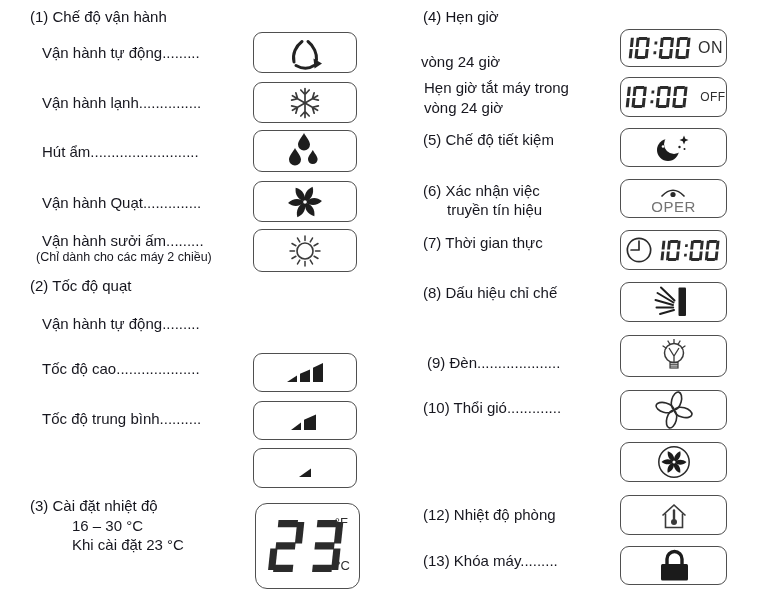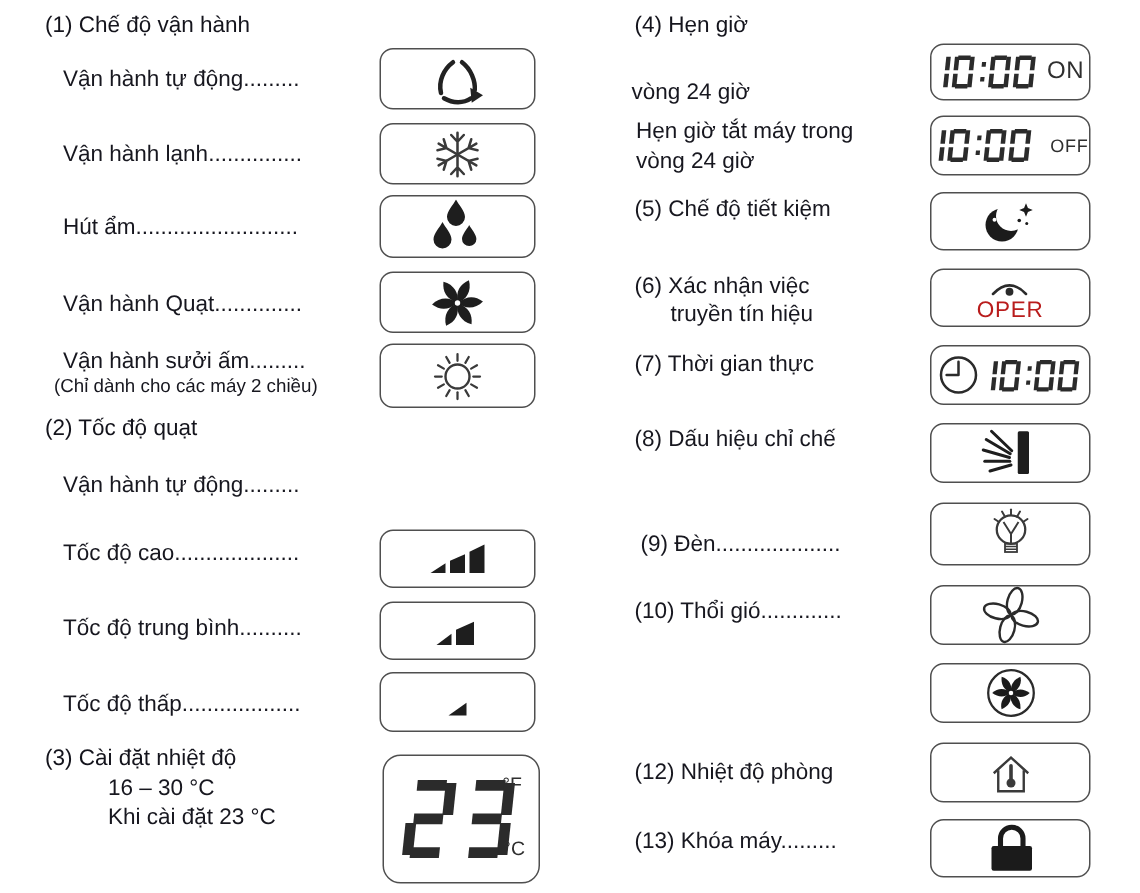--- a/index.html
+++ b/index.html
@@ -8,21 +8,21 @@
   .heading{position:absolute;font-size:15px;color:#14141c;white-space:nowrap;}
   .lbl{position:absolute;font-size:15px;color:#17171f;white-space:nowrap;}
   .note{position:absolute;font-size:12.5px;color:#17171f;white-space:nowrap;}
   .box{position:absolute;background:#fff;border:1.6px solid #4f4f4f;border-radius:9px;
        display:flex;align-items:center;justify-content:center;box-sizing:border-box;}
   .seg{display:inline-flex;align-items:center;line-height:0;}
   .suffix-on{font-size:16px;color:#2f2f2f;margin-left:4px;letter-spacing:.5px;}
   .suffix-off{font-size:12px;color:#2f2f2f;margin-left:9px;letter-spacing:.5px;}
   .auto-text{font-size:25px;color:#2a2a2a;letter-spacing:1px;}
   .oper-wrap{display:flex;flex-direction:column;align-items:center;line-height:1;}
-  .oper-text{font-size:15px;color:#b91c1c;letter-spacing:.5px;margin-top:1px;}
+  .oper-text{font-size:15px;color:#737373;letter-spacing:.5px;margin-top:1px;}
   .temp-unit-f{position:absolute;right:11px;top:11px;font-size:13px;color:#2f2f2f;}
   .temp-unit-c{position:absolute;right:9px;bottom:15px;font-size:13px;color:#2f2f2f;}
   svg{display:block;}
 </style>
 </head>
 <body>
 
 <div id="page">
 
   <div class="heading" style="left:30px;top:8px">(1) Chế độ vận hành</div>
@@ -125,21 +125,20 @@
   </div>
 
   <div class="lbl" style="left:42px;top:410px">Tốc độ trung bình..........</div>
   <div class="box" style="left:253px;top:401px;width:104px;height:39px">
     <svg width="46" height="26" viewBox="0 0 46 26" fill="#1e1e1e">
       <polygon points="9,22 19,22 19,14.5"></polygon>
       <polygon points="22,22 34,22 34,6.5 22,11.8"></polygon>
     </svg>
   </div>
 
-  <div class="lbl" style="left:42px;top:461px">Tốc độ thấp...................</div>
   <div class="box" style="left:253px;top:448px;width:104px;height:40px">
     <svg width="46" height="26" viewBox="0 0 46 26" fill="#1e1e1e">
       <polygon points="17,22 29,22 29,13.5"></polygon>
     </svg>
   </div>
 
   <div class="heading" style="left:30px;top:497px">(3) Cài đặt nhiệt độ</div>
   <div class="lbl" style="left:72px;top:517px">16 – 30 °C</div>
   <div class="lbl" style="left:72px;top:536px">Khi cài đặt 23 °C</div>
   <div class="box" style="left:255px;top:503px;width:105px;height:86px;border-radius:12px;justify-content:flex-start;padding-left:12px">

